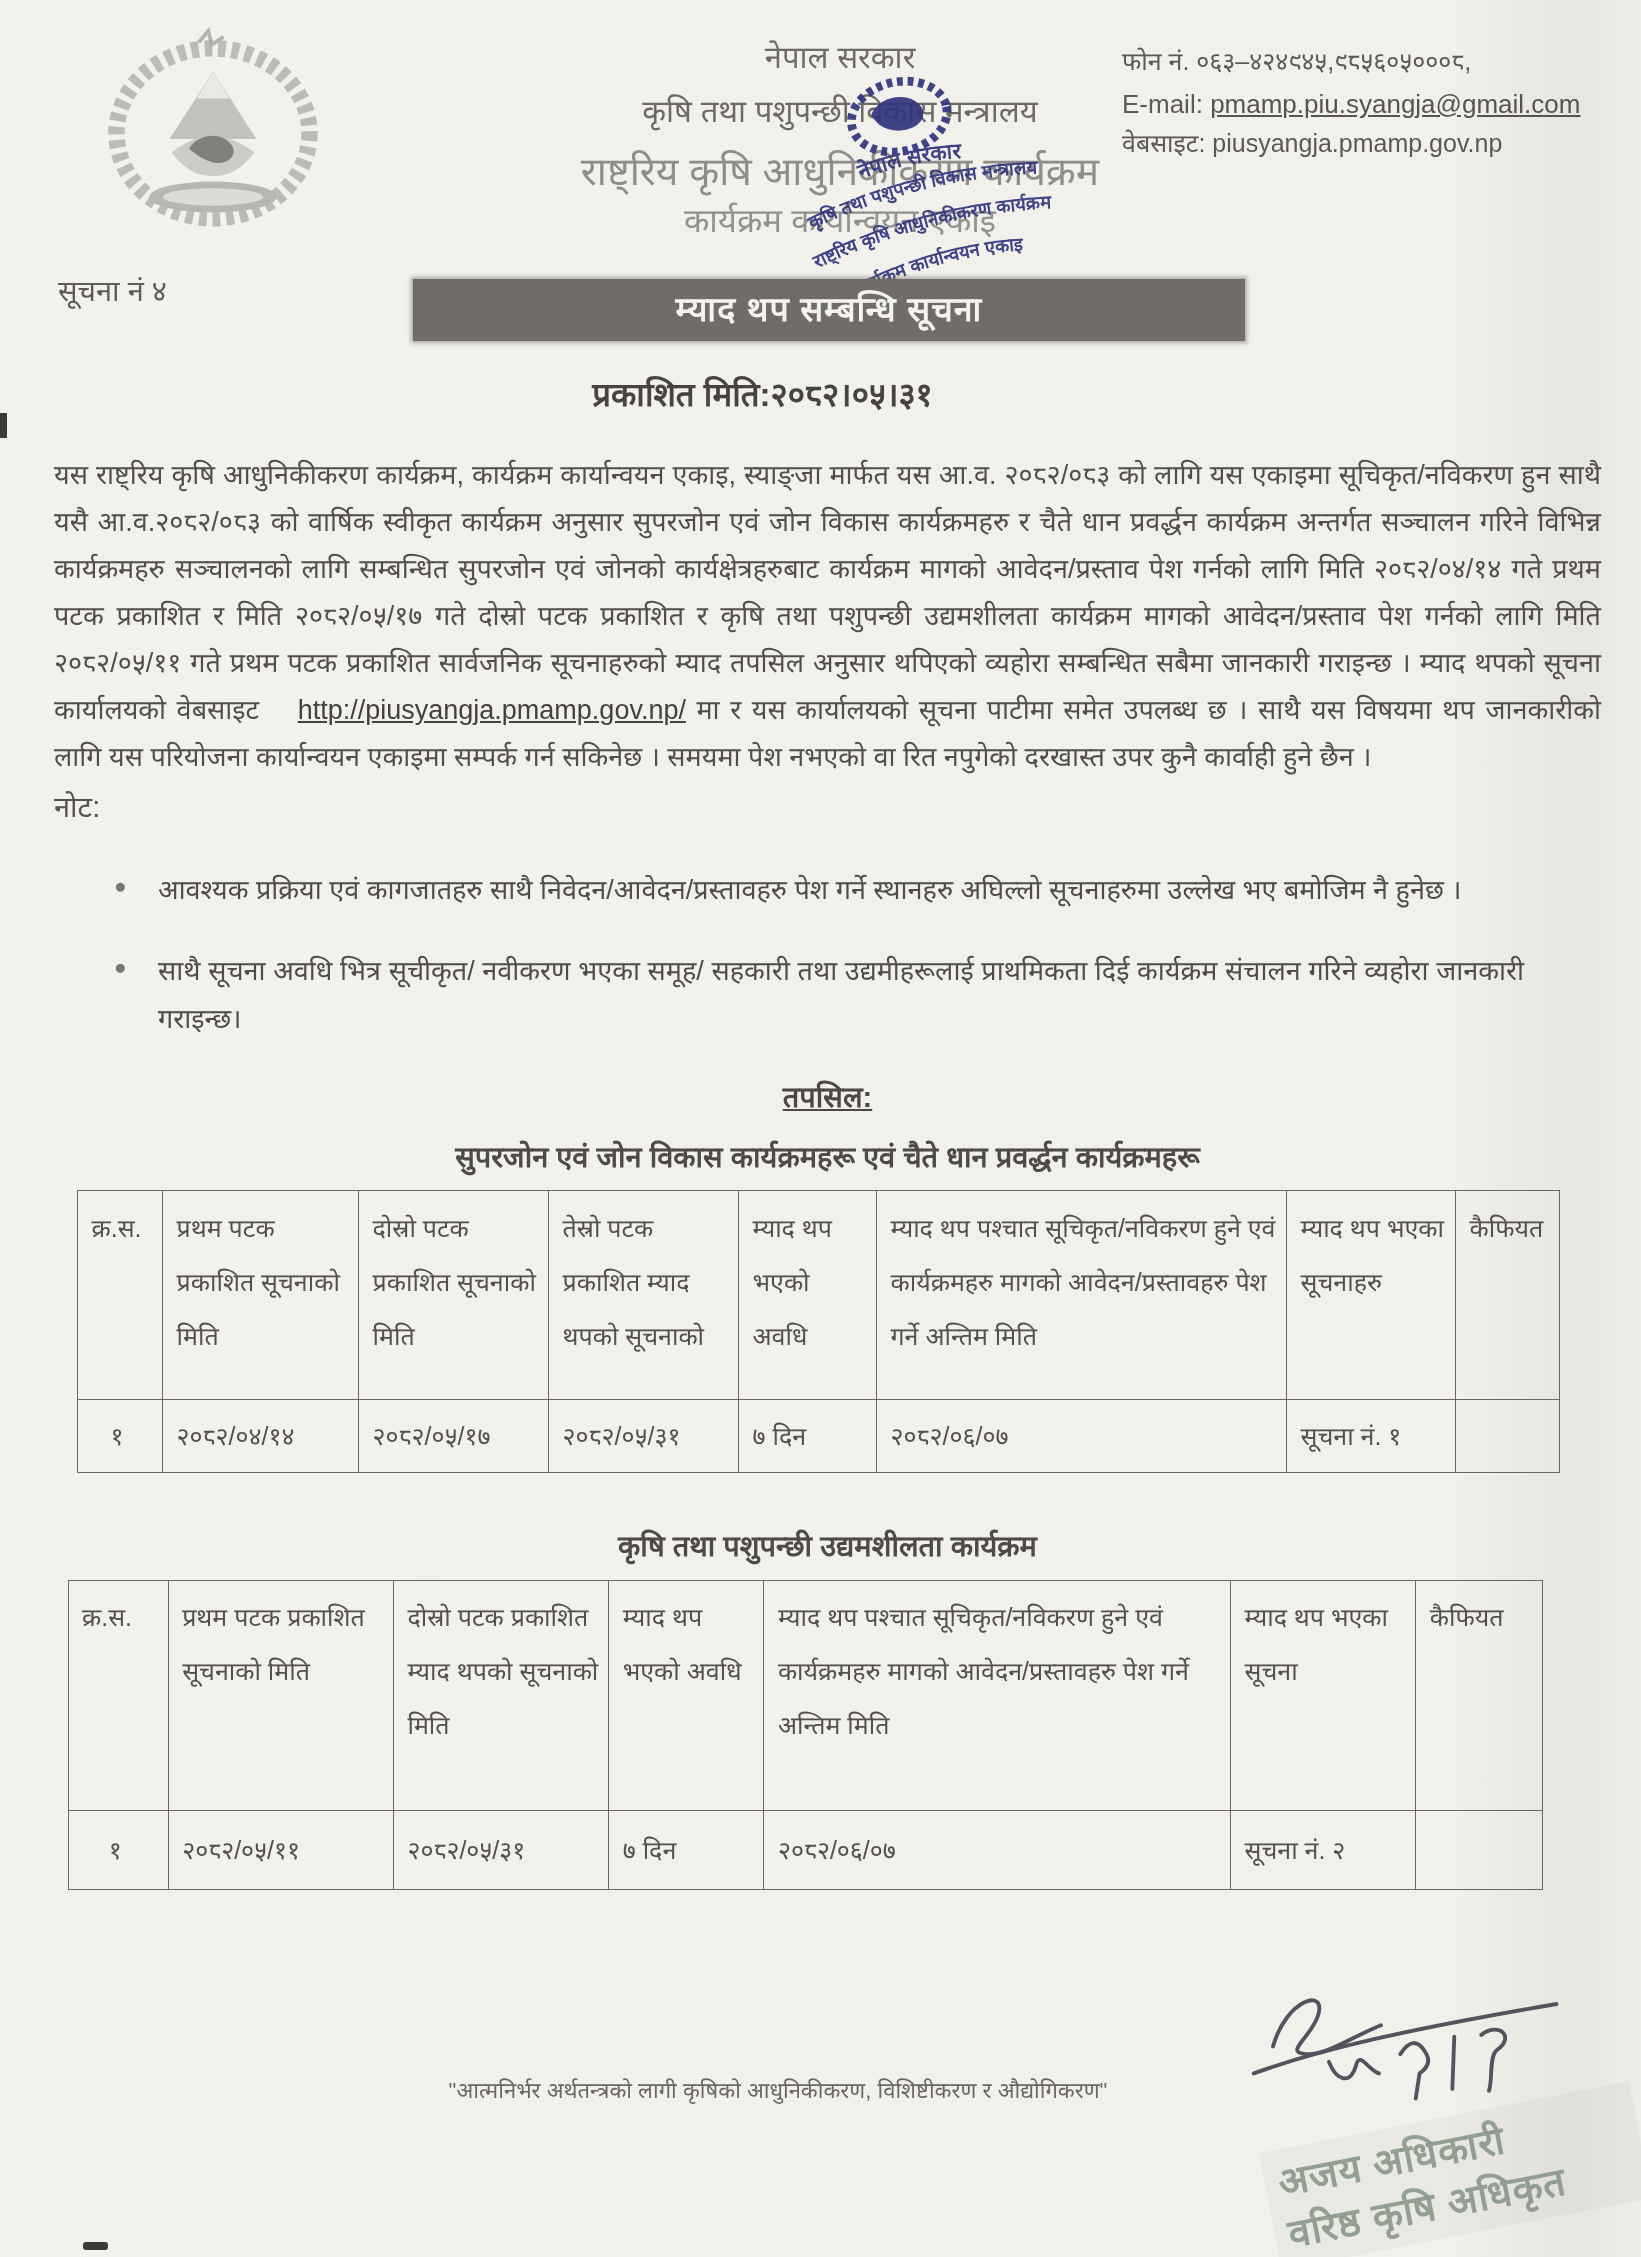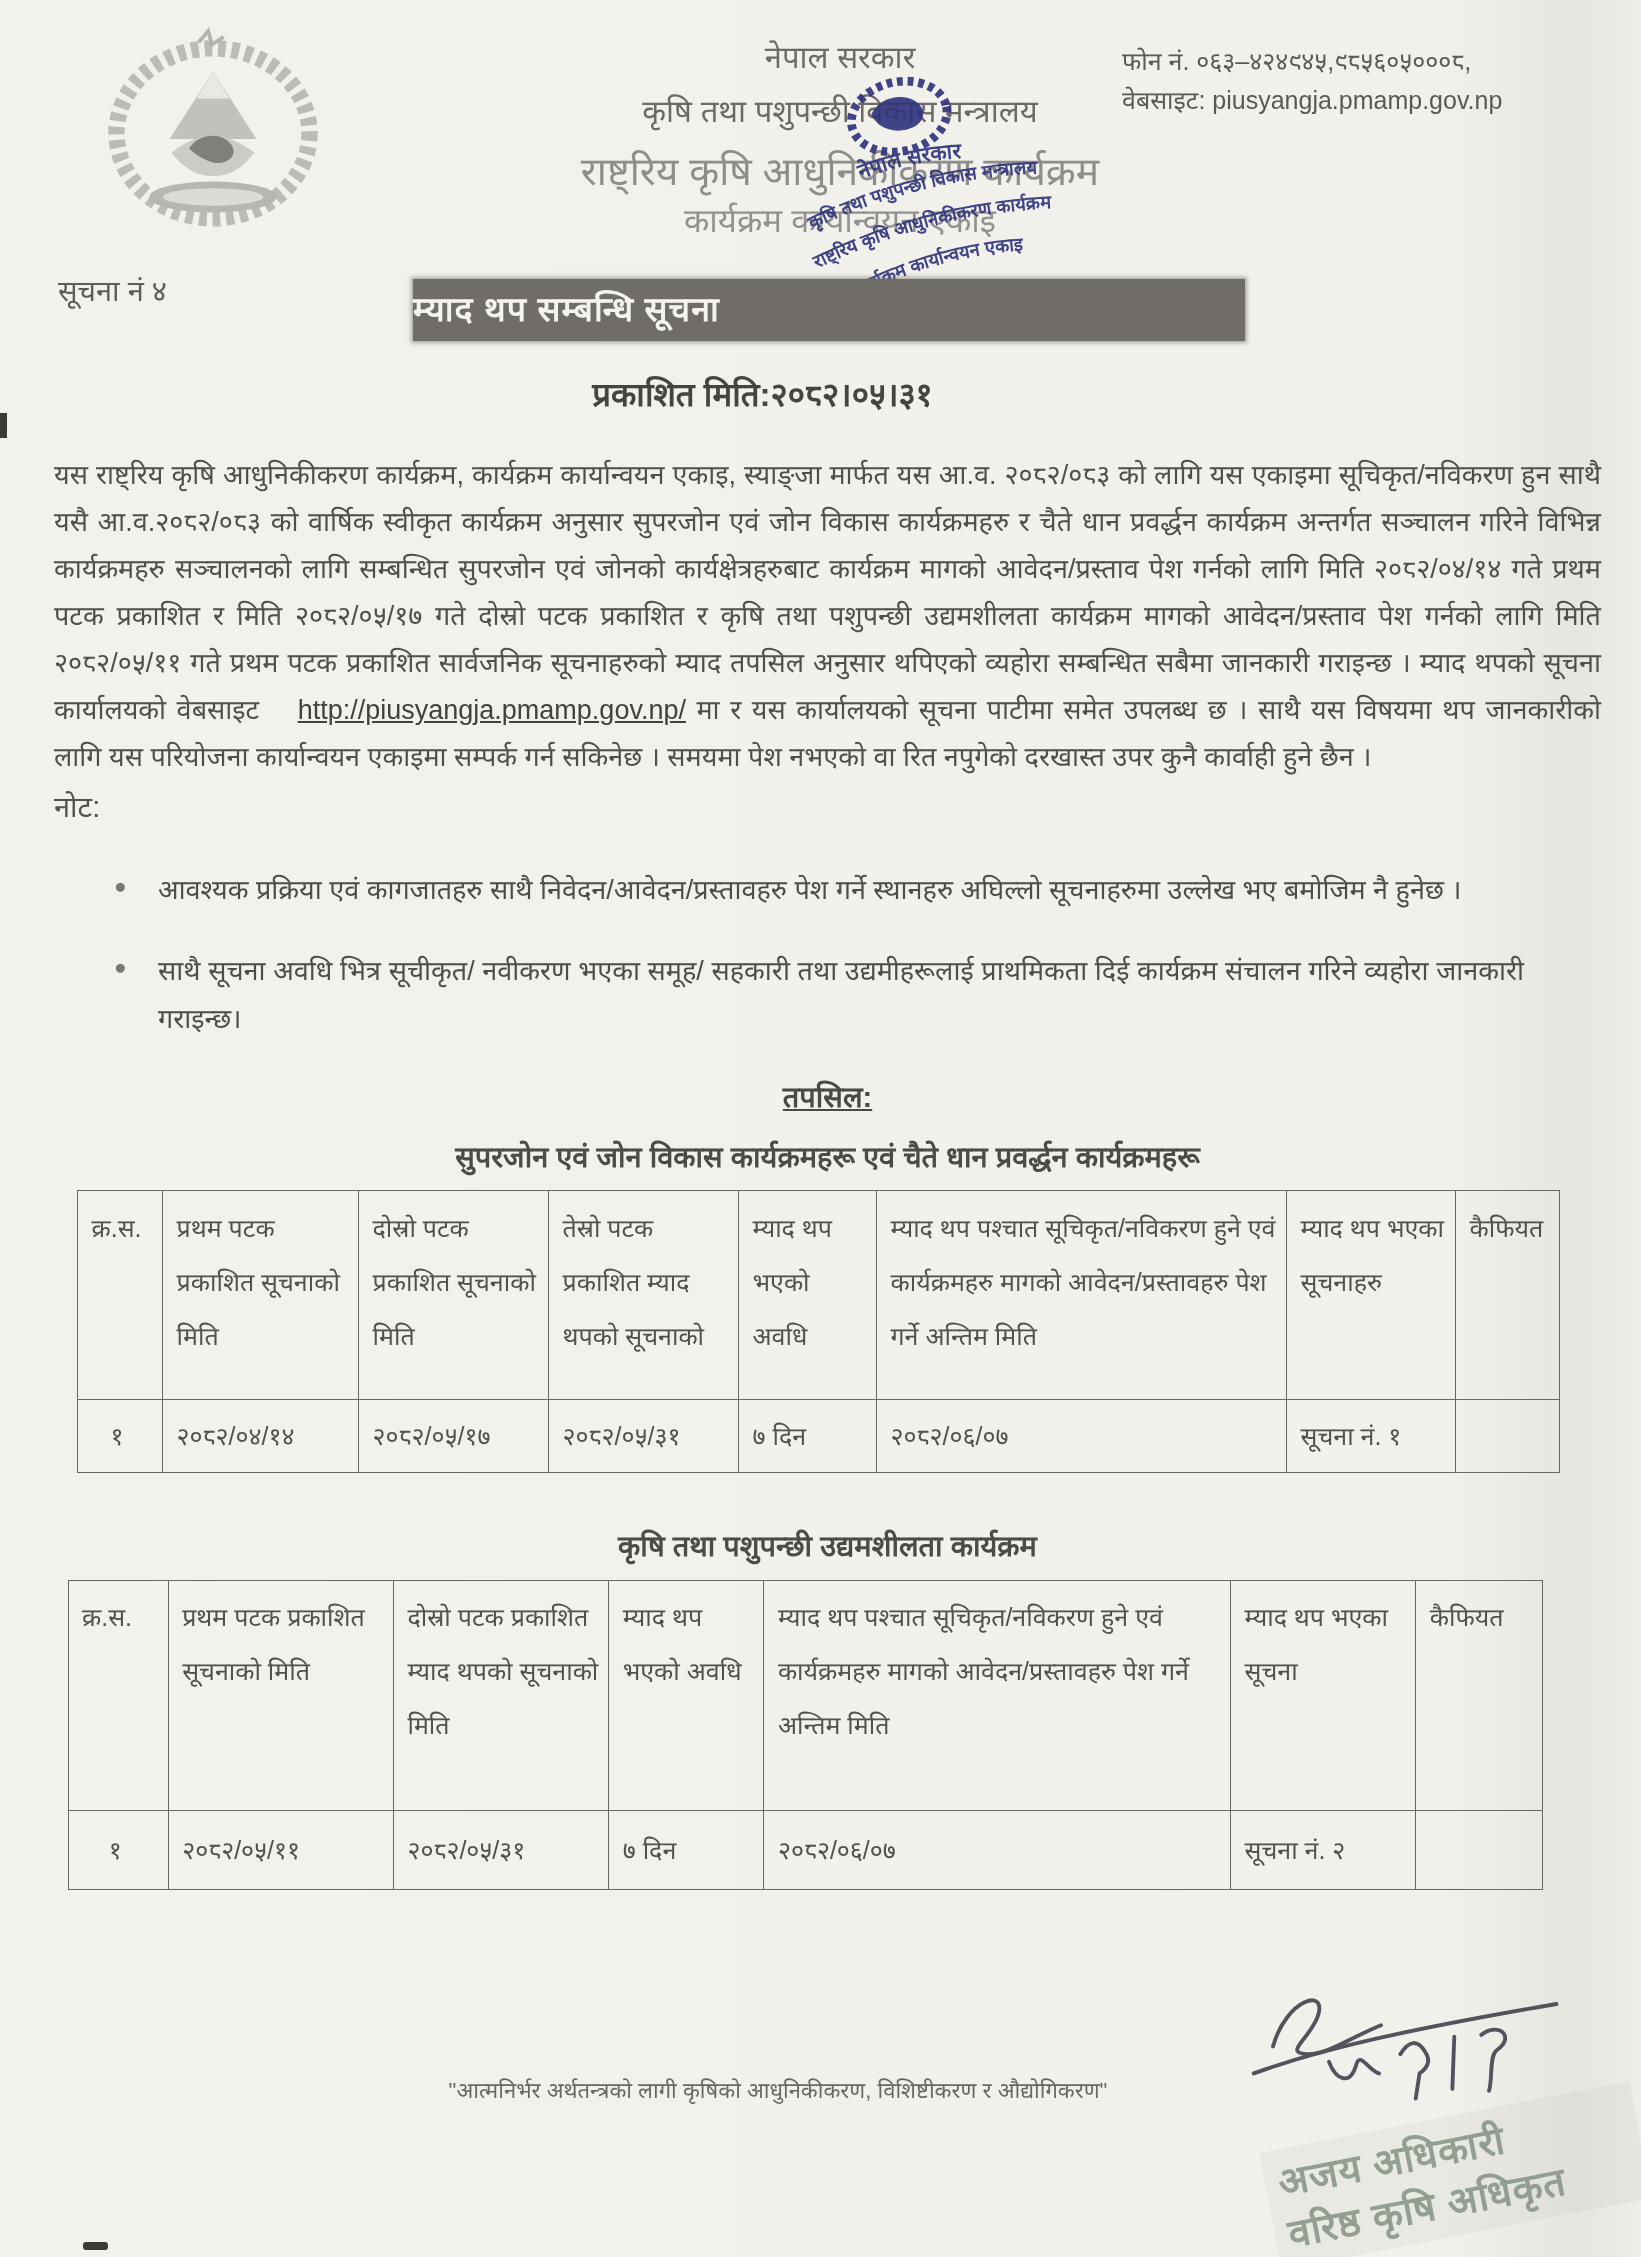--- a/index.html
+++ b/index.html
@@ -28,21 +28,21 @@
   .contact { position:absolute; left:1122px; top:42px; width:492px; font-size:25px; color:#5c5955; line-height:39px; }
   .contact .ph2 { padding-left:108px; }
   .contact .email-line { font-size:26px; margin-top:3.9px; }
   .contact .email { text-decoration:underline; color:#57544f; }
   .contact .web-line { font-size:25px; }
 
   .notice-num { position:absolute; left:58px; top:270px; font-size:29px; color:#5f5c58; }
 
   .banner { position:absolute; left:413px; top:279px; width:832px; height:62px;
             background:#6f6c6a; box-shadow:0 0 3.9px 1.9px rgba(111,108,106,.55); }
-  .banner span { display:block; width:100%; height:100%; line-height:60px; text-align:left;
+  .banner span { display:block; width:100%; height:100%; line-height:60px; text-align:center;
                  color:#f4f3ef; font-size:34px; font-weight:bold; letter-spacing:1px; }
 
   .pub-date { position:absolute; left:328px; top:371px; width:869px; text-align:center;
               font-size:33px; font-weight:bold; color:#47443f; }
 
   
   .content { position:absolute; left:54px; top:452px; width:1547px; }
   .para { font-size:27px; line-height:47px; text-align:justify; color:#524f4a; }
   .para .url { font-weight:normal; text-decoration:underline; color:#45423d;margin-left:28px; }
   .note-label { margin-top:5px; font-size:29px; color:#55524d; }
@@ -122,20 +122,21 @@
       <text font-size="22"><textPath href="#arc0" startOffset="50%">नेपाल सरकार</textPath></text>
       <text font-size="19"><textPath href="#arc1" startOffset="50%" lengthAdjust="spacingAndGlyphs">कृषि तथा पशुपन्छी विकास मन्त्रालय</textPath></text>
       <text font-size="19"><textPath href="#arc2" startOffset="50%" lengthAdjust="spacingAndGlyphs">राष्ट्रिय कृषि आधुनिकीकरण कार्यक्रम</textPath></text>
       <text font-size="19"><textPath href="#arc3" startOffset="50%" lengthAdjust="spacingAndGlyphs">कार्यक्रम कार्यान्वयन एकाइ</textPath></text>
       <text font-size="19"><textPath href="#arc4" startOffset="50%">स्याङ्जा</textPath></text>
     </g>
   </svg>
 
   <div class="contact">
     <div>फोन नं. ०६३–४२४९४५,९८५६०५०००८,</div>
+    <div class="email-line"><span>E-mail: </span><span class="email">pmamp.piu.syangja@gmail.com</span></div>
     <div class="web-line"><span>वेबसाइट: </span><span>piusyangja.pmamp.gov.np</span></div>
   </div>
 
   <div class="notice-num">सूचना नं ४</div>
 
   <div class="banner">
     <span>म्याद थप सम्बन्धि सूचना</span>
   </div>
 
   <div class="pub-date">प्रकाशित मिति:२०८२।०५।३१</div>

